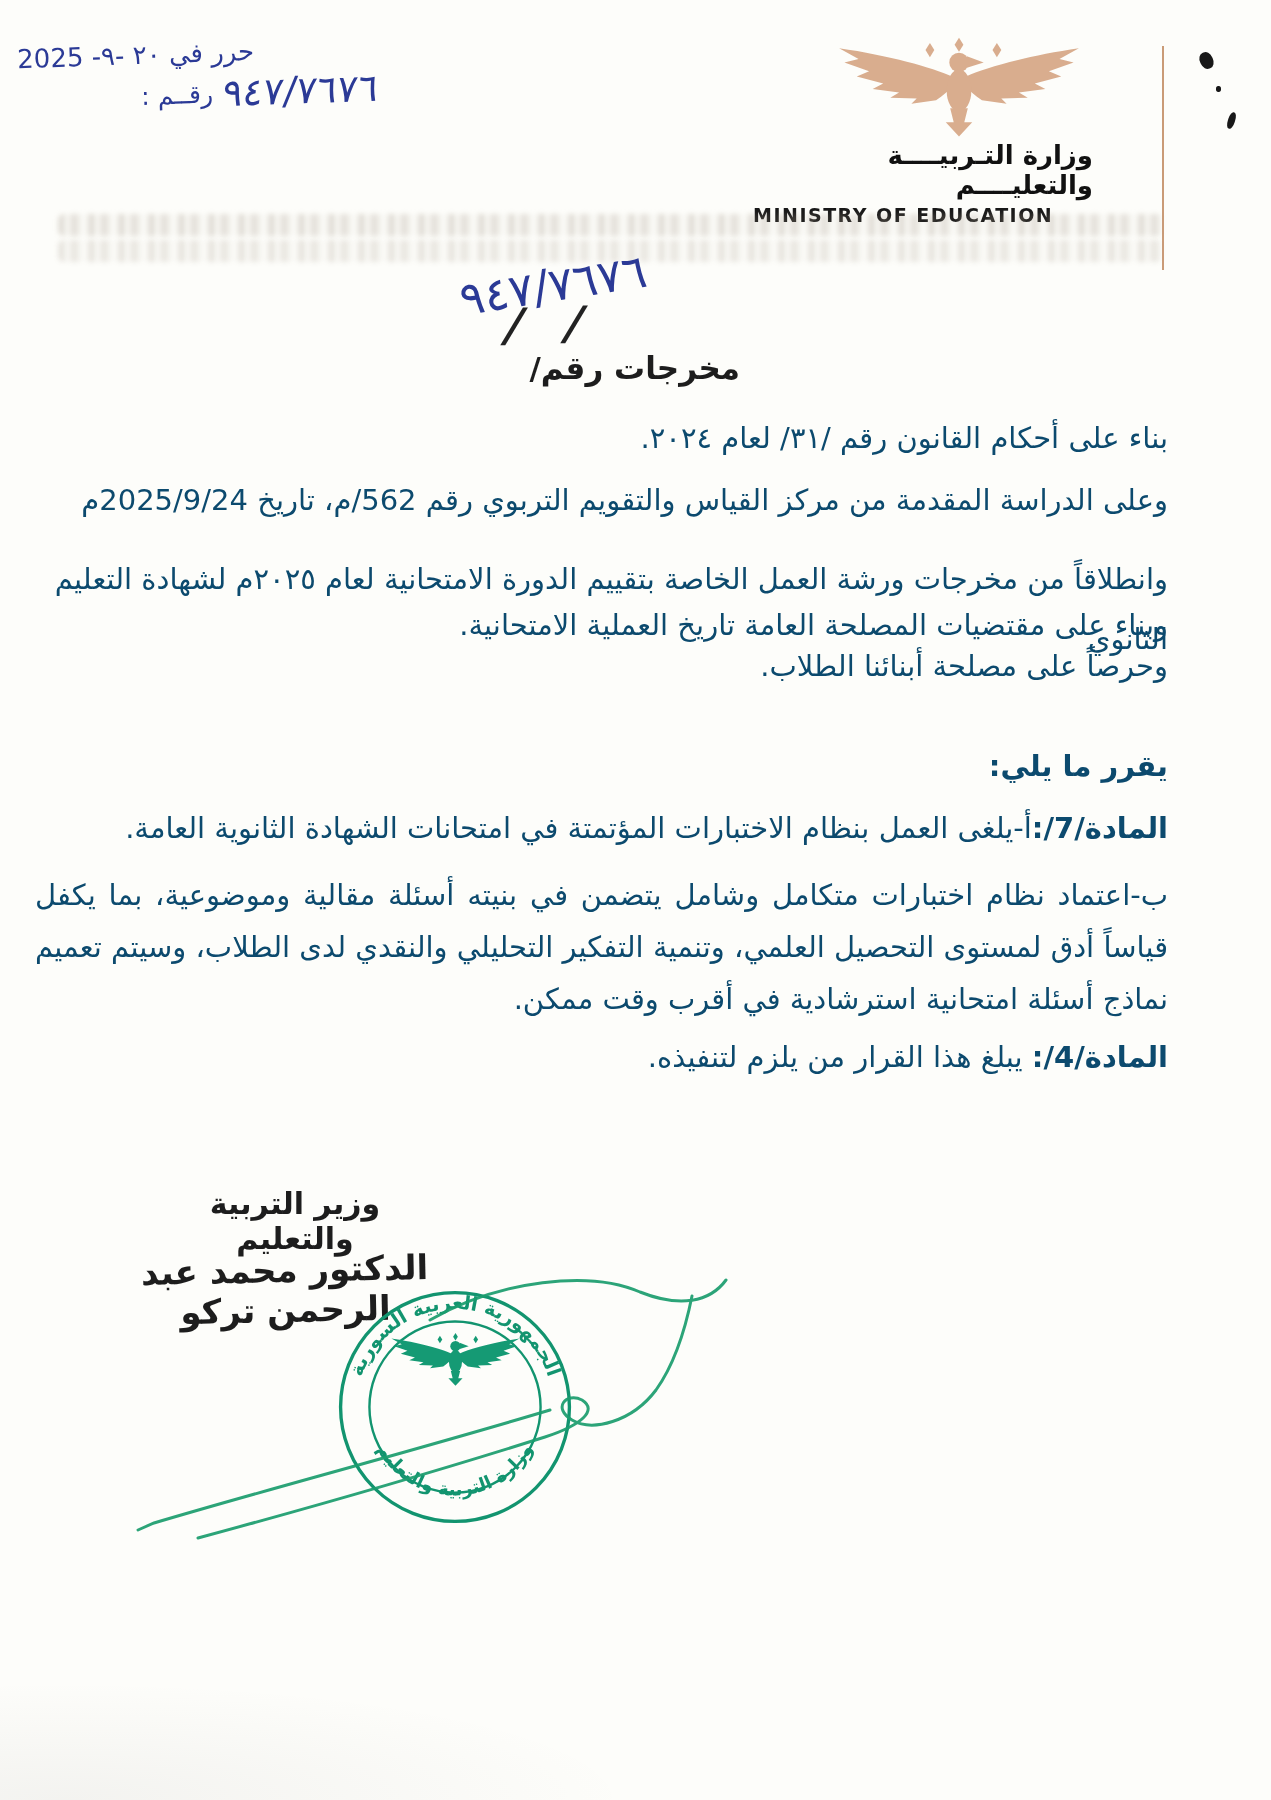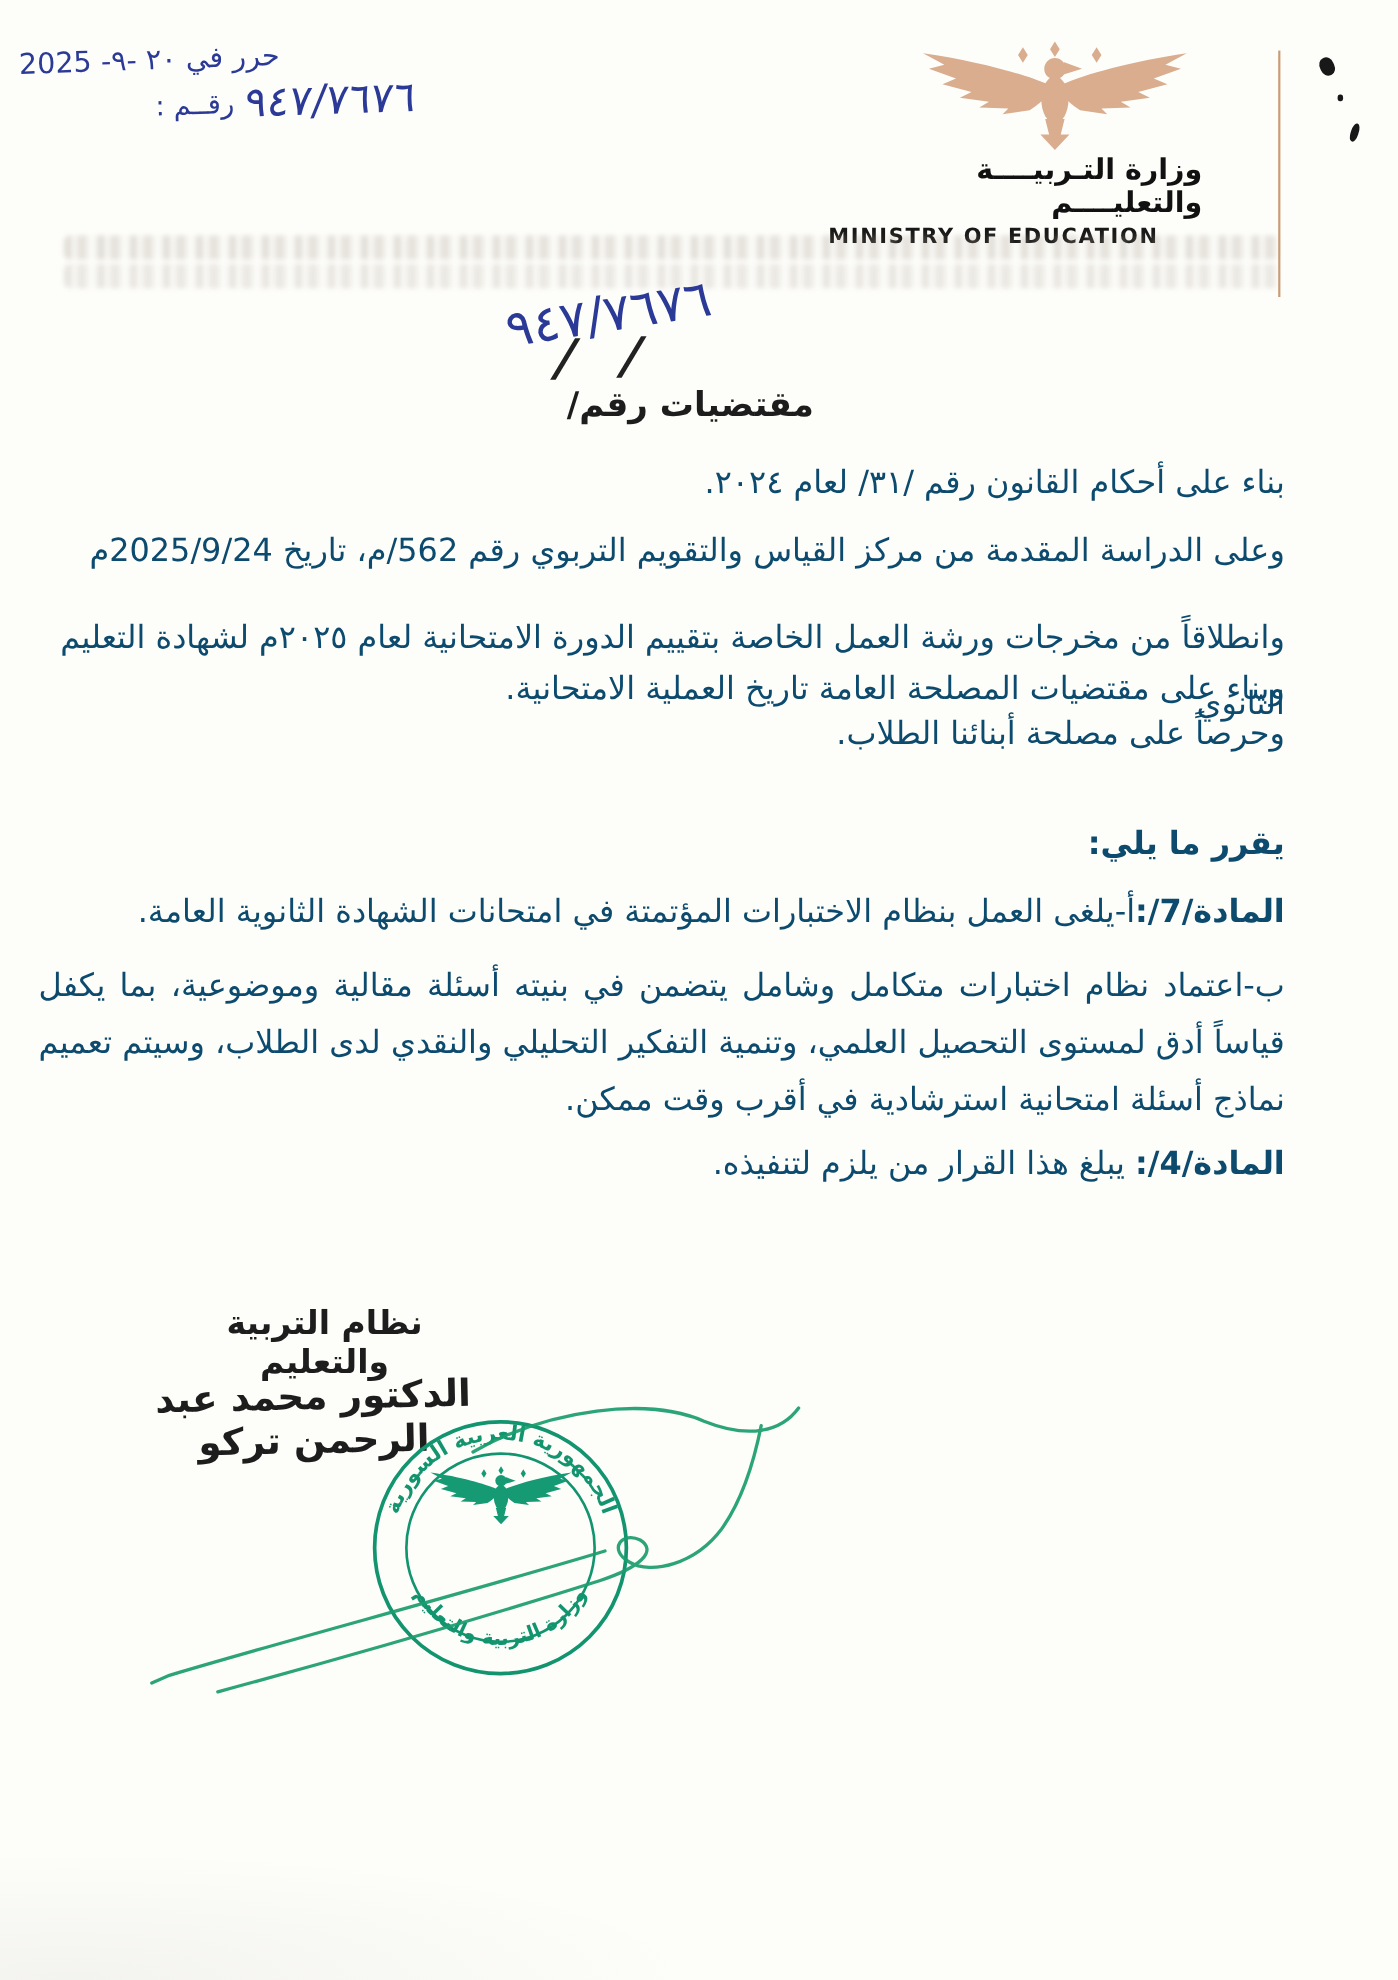--- a/index.html
+++ b/index.html
@@ -107,21 +107,21 @@
   <div class="hdr-en">MINISTRY OF EDUCATION</div>
 </div>
 <div class="abs vrule"></div>
 <div class="abs speck" style="left:1200px;top:52px;width:13px;height:17px;transform:rotate(-25deg)"></div>
 <div class="abs speck" style="left:1216px;top:86px;width:5px;height:6px"></div>
 <div class="abs speck" style="left:1228px;top:112px;width:7px;height:17px;transform:rotate(18deg)"></div>
 
 <div class="abs ghost" style="top:214px"></div>
 <div class="abs ghost" style="top:240px;opacity:.8"></div>
 
-<div class="abs decree-no">مقتضيات رقم/</div>
+<div class="abs decree-no">مخرجات رقم/</div>
 <span class="abs slot-slash" style="left:566px;top:300px">/</span>
 <span class="abs slot-slash" style="left:506px;top:302px">/</span>
 <div class="abs hw-decree-no ink">٩٤٧/٧٦٧٦</div>
 
 <div class="bline" style="top:408px">بناء على أحكام القانون رقم /٣١/ لعام ٢٠٢٤.</div>
 <div class="bline" style="top:470px">وعلى الدراسة المقدمة من مركز القياس والتقويم التربوي رقم 562/م، تاريخ 2025/9/24م</div>
 <div class="bline" style="top:549px">وانطلاقاً من مخرجات ورشة العمل الخاصة بتقييم الدورة الامتحانية لعام ٢٠٢٥م لشهادة التعليم الثانوي</div>
 <div class="bline" style="top:595px">وبناء على مقتضيات المصلحة العامة تاريخ العملية الامتحانية.</div>
 <div class="bline" style="top:636px">وحرصاً على مصلحة أبنائنا الطلاب.</div>
 
@@ -130,21 +130,21 @@
 <div class="bline" style="top:798px">
   <b class="bold">المادة/7/:</b><span>أ-يلغى العمل بنظام الاختبارات المؤتمتة في امتحانات الشهادة الثانوية العامة.</span>
 </div>
 
 <div class="bline bpar" style="top:869px">ب-اعتماد نظام اختبارات متكامل وشامل يتضمن في بنيته أسئلة مقالية وموضوعية، بما يكفل قياساً أدق لمستوى التحصيل العلمي، وتنمية التفكير التحليلي والنقدي لدى الطلاب، وسيتم تعميم نماذج أسئلة امتحانية استرشادية في أقرب وقت ممكن.</div>
 
 <div class="bline" style="top:1027px">
   <b class="bold">المادة/4/:</b> <span>يبلغ هذا القرار من يلزم لتنفيذه.</span>
 </div>
 
-<div class="abs sig-title">نظام التربية والتعليم</div>
+<div class="abs sig-title">وزير التربية والتعليم</div>
 <div class="abs sig-name">الدكتور محمد عبد الرحمن تركو</div>
 
 <svg class="abs" style="left:330px;top:1282px;color:#159a74" width="250" height="250" viewBox="0 0 260 260">
   <circle cx="130" cy="130" r="119" fill="none" stroke="#12946f" stroke-width="3.5"></circle>
   <circle cx="130" cy="130" r="89" fill="none" stroke="#12946f" stroke-width="2.5"></circle>
   <path id="arcT" d="M28,130 A102,102 0 0 1 232,130" fill="none"></path>
   <path id="arcB" d="M38,130 A92,92 0 0 0 222,130" fill="none"></path>
   <text font-size="20" font-weight="bold" fill="#12946f" letter-spacing="1">
     <textPath href="#arcT" startOffset="50%" text-anchor="middle">الجمهورية العربية السورية</textPath>
   </text>

